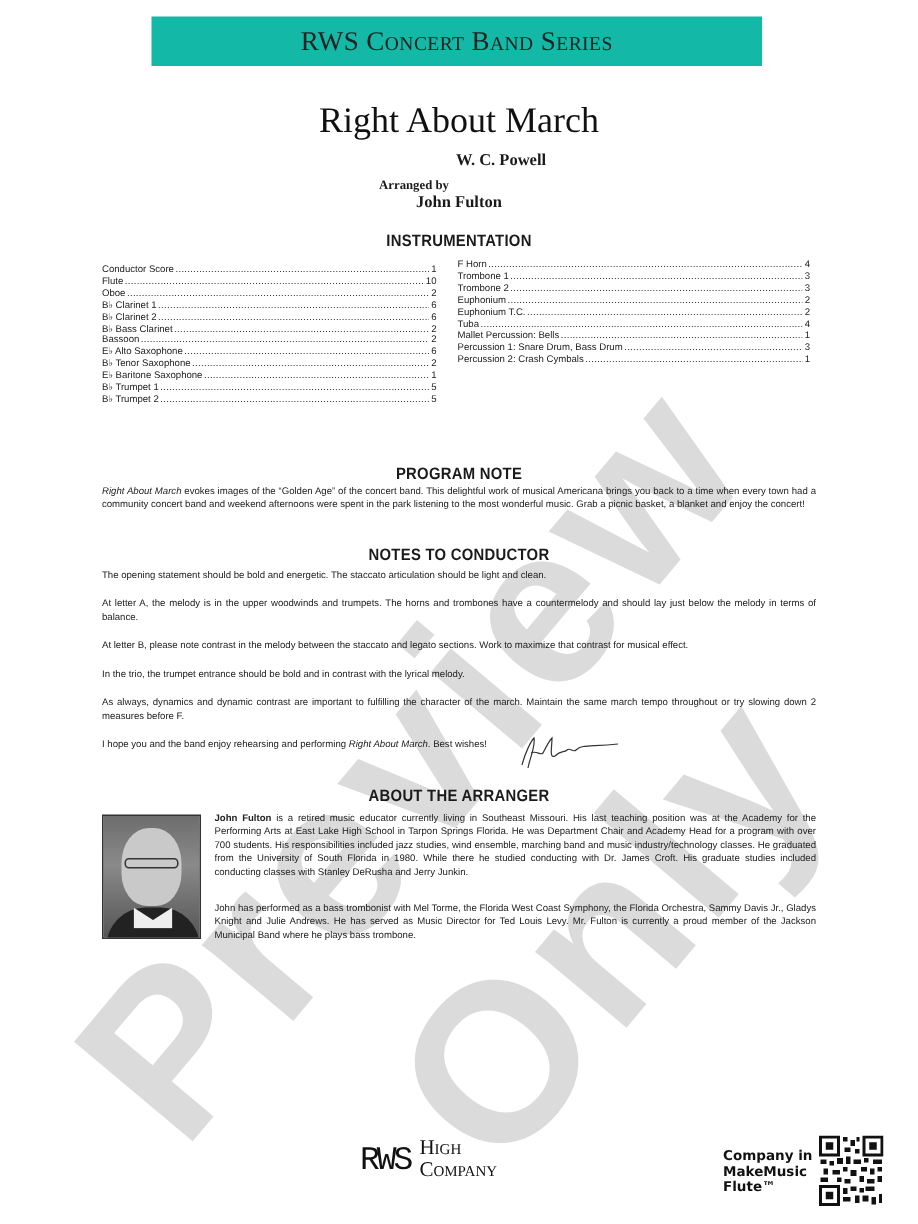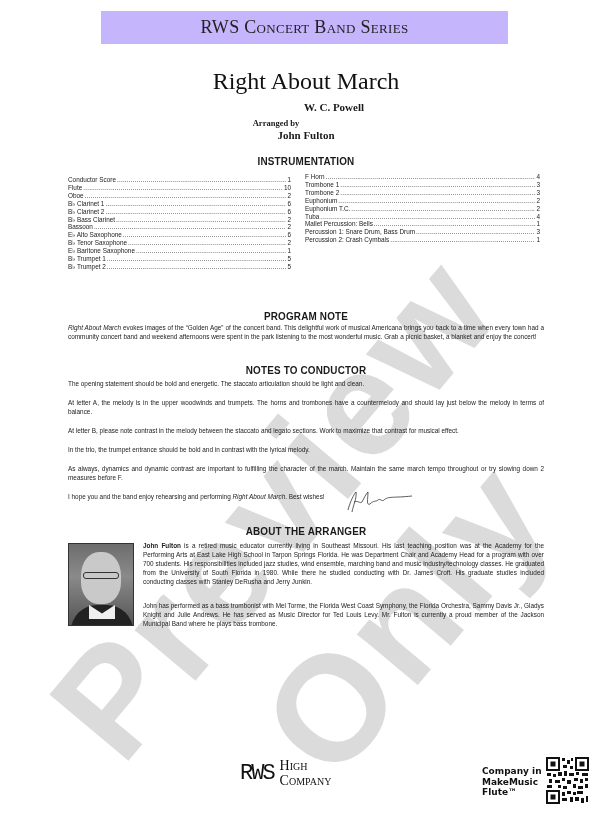--- a/index.html
+++ b/index.html
@@ -1,18 +1,18 @@
 <!DOCTYPE html>
 <html><head>
 <meta charset="utf-8">
 <style>
   * { margin:0; padding:0; box-sizing:border-box; }
   html, body { width:612px; height:816px; background:#fff; overflow:hidden; }
   body { position:relative; font-family:"Liberation Sans", sans-serif; color:#1a1a1a; }
-  .series-bar { position:absolute; left:101px; top:11px; width:407px; height:33px; background:#c4b5fd;
+  .series-bar { position:absolute; left:101px; top:11px; width:407px; height:33px; background:#14b8a6;
     display:flex; align-items:center; justify-content:center; font-family:"Liberation Serif", serif;
     font-size:18px; color:#222; font-variant:small-caps; letter-spacing:0.3px; }
   .title { position:absolute; left:0; width:612px; top:68px; text-align:center; font-family:"Liberation Serif", serif; font-size:24px; color:#111; }
   .composer { position:absolute; left:0; width:612px; top:101px; text-align:center; font-family:"Liberation Serif", serif; font-weight:bold; font-size:11px;margin-left:28px; }
   .arranged { position:absolute; left:0; width:552px; top:118px; text-align:center; font-family:"Liberation Serif", serif; font-weight:bold; font-size:8.5px; }
   .arranger { position:absolute; left:0; width:612px; top:129px; text-align:center; font-family:"Liberation Serif", serif; font-weight:bold; font-size:11px; }
   .heading { position:absolute; left:0; width:612px; text-align:center; font-family:"Liberation Sans", sans-serif; font-weight:bold; font-size:11px; letter-spacing:0.2px; transform:scaleX(0.9); }
   .inst-col { position:absolute; font-size:6.4px; line-height:7.9px; color:#222; }
   .inst-row { display:flex; align-items:baseline; white-space:nowrap; }
   .inst-row .dots { flex:1; overflow:hidden; margin:0 1px; }

